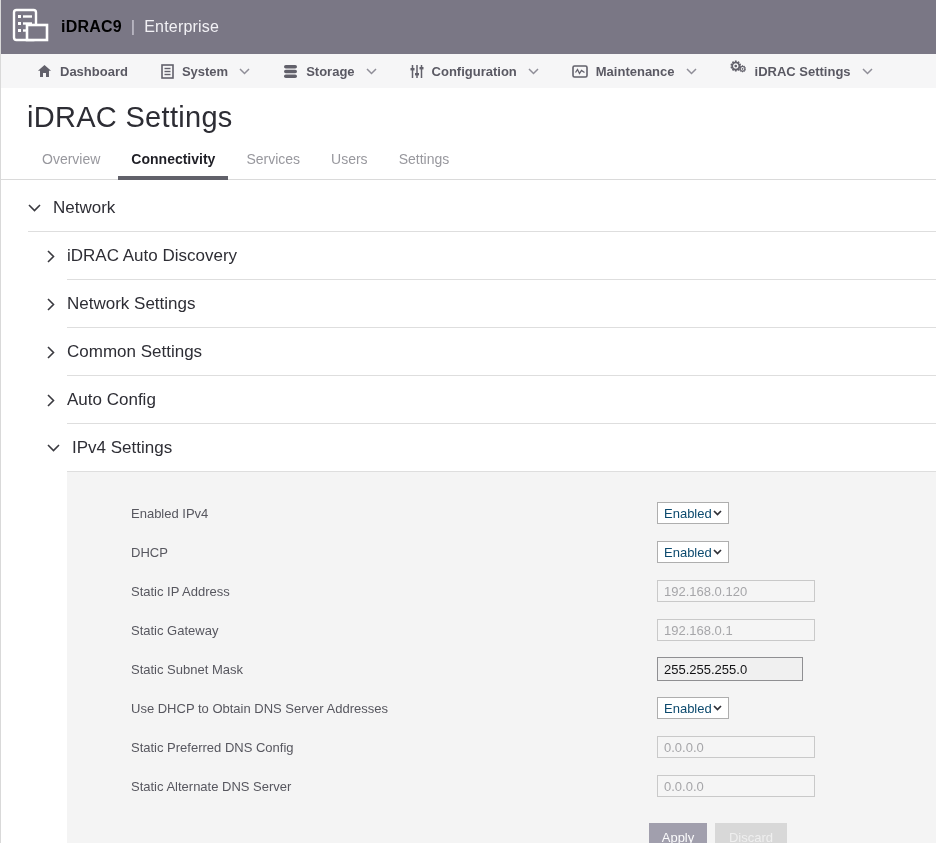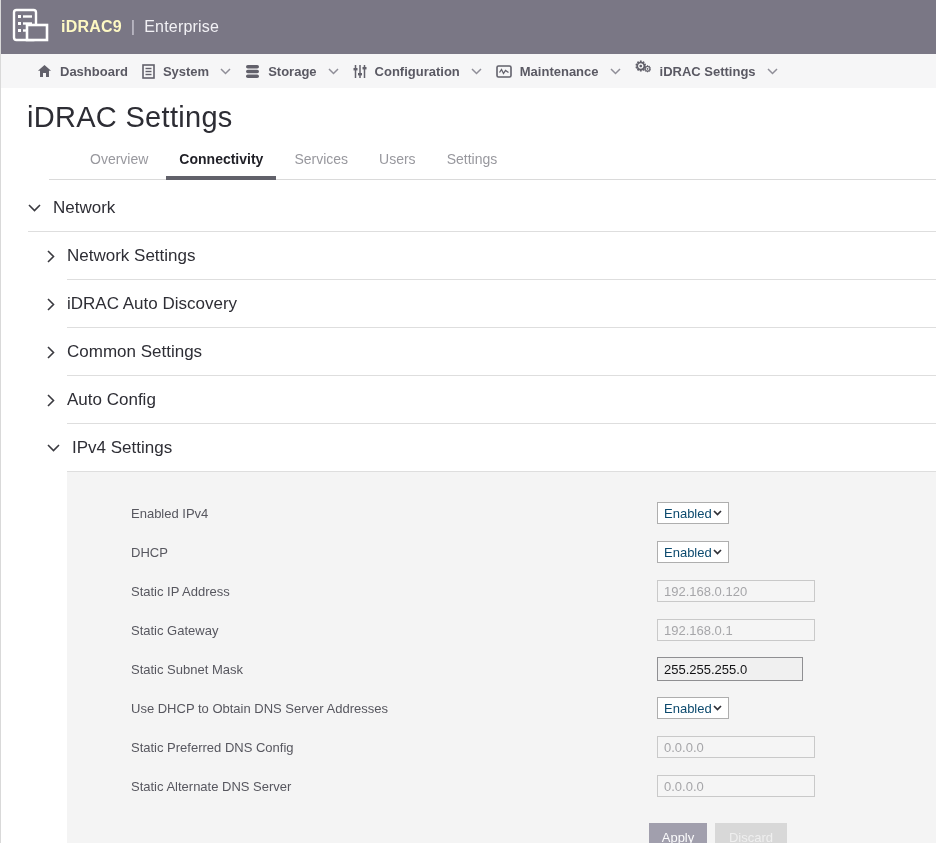--- a/index.html
+++ b/index.html
@@ -2,33 +2,33 @@
 <html><head>
 <meta charset="utf-8">
 <style>
   * { margin:0; padding:0; box-sizing:border-box; }
   html,body { width:936px; height:843px; background:#fff; font-family:"Liberation Sans", sans-serif; overflow:hidden; }
   .page { width:936px; height:843px; border-left:1px solid #d9d9d9; background:#fff; }
 
   
   .topbar { height:54px; background:#7a7785; display:flex; align-items:center; padding-left:9px; }
   .logo { width:40px; height:40px; margin-right:11px; flex:none; }
-  .brand { color:#fef9c3; font-size:16px; font-weight:600; letter-spacing:.2px; }
+  .brand { color:#000000; font-size:16px; font-weight:600; letter-spacing:.2px; }
   .brand-sep { color:#c9c7d1; font-weight:300; margin:0 9px; font-size:17px; }
   .edition { color:#f2f1f5; font-size:16px; font-weight:400; letter-spacing:.2px; }
 
   
-  .navbar { height:34px; background:#f6f6f7; display:flex; align-items:center; padding-left:36px; gap:14px; }
+  .navbar { height:34px; background:#f6f6f7; display:flex; align-items:center; padding-left:36px; gap:33px; }
   .nav-item { display:flex; align-items:center; gap:8px; color:#5a5963; font-size:13px; font-weight:700; cursor:pointer; white-space:nowrap; }
   .nav-item .nicon { display:inline-flex; color:#62616b; }
   .nav-caret { margin-left:3px; display:inline-flex; color:#8f8e98; }
 
   
   .page-title { font-size:29px; font-weight:400; color:#2d2d34; letter-spacing:.3px; margin:13px 0 9px 26px; }
-  .tabbar { display:flex; gap:5px; padding-left:28px; border-bottom:1px solid #dadada;margin-left:48px; }
+  .tabbar { display:flex; gap:5px; padding-left:28px; border-bottom:1px solid #dadada; }
   .tab { padding:8px 13px 9px 13px; font-size:14px; color:#98989e; cursor:pointer; margin-bottom:-1px; border-bottom:4px solid transparent; }
   .tab.active { color:#1f1f26; font-weight:700; border-bottom-color:#61616a; }
 
   
   .acc-row { display:flex; align-items:center; gap:12px; cursor:pointer; }
   .acc-label { font-size:17px; color:#2e2e35; }
   .chev { display:inline-flex; color:#3a3a40; flex:none; }
   .acc-top { margin-left:27px; padding:18px 0 13px 0; border-bottom:1px solid #dedede; }
   .sub { }
   .sub .acc-row { margin-left:46px; padding:14px 0 13px 0; }
@@ -173,33 +173,33 @@
     <span class="acc-label">Network</span>
   </div>
 
   <div class="sub">
     <div class="acc-row">
       <span class="chev">
         <svg width="8" height="13" viewBox="0 0 8 13">
             <polyline points="1,1 6.5,6.5 1,12" fill="none" stroke="#3a3a40" stroke-width="1.6"></polyline>
           </svg>
       </span>
-      <span class="acc-label">Network Settings</span>
+      <span class="acc-label">iDRAC Auto Discovery</span>
     </div>
     <div class="divider"></div>
   </div>
 
   <div class="sub">
     <div class="acc-row">
       <span class="chev">
         <svg width="8" height="13" viewBox="0 0 8 13">
             <polyline points="1,1 6.5,6.5 1,12" fill="none" stroke="#3a3a40" stroke-width="1.6"></polyline>
           </svg>
       </span>
-      <span class="acc-label">iDRAC Auto Discovery</span>
+      <span class="acc-label">Network Settings</span>
     </div>
     <div class="divider"></div>
   </div>
 
   <div class="sub">
     <div class="acc-row">
       <span class="chev">
         <svg width="8" height="13" viewBox="0 0 8 13">
             <polyline points="1,1 6.5,6.5 1,12" fill="none" stroke="#3a3a40" stroke-width="1.6"></polyline>
           </svg>

